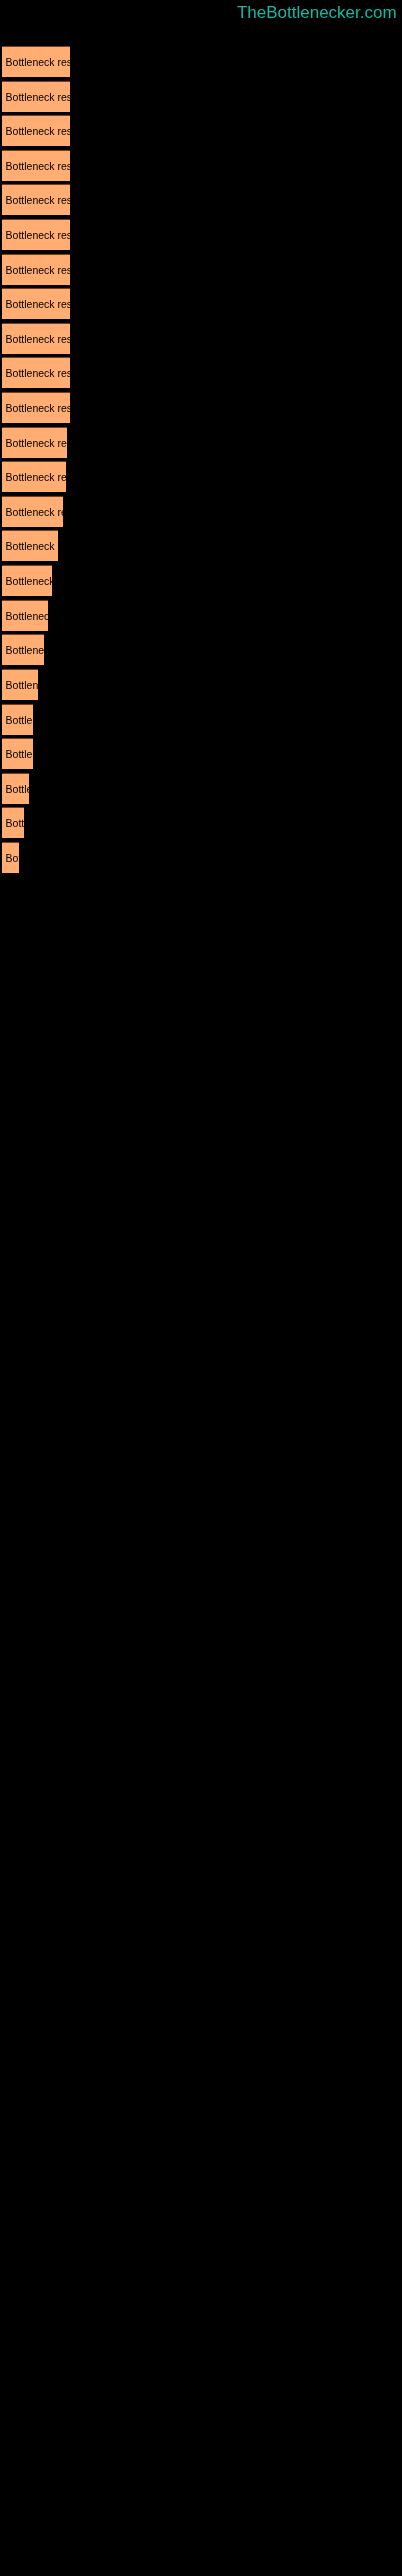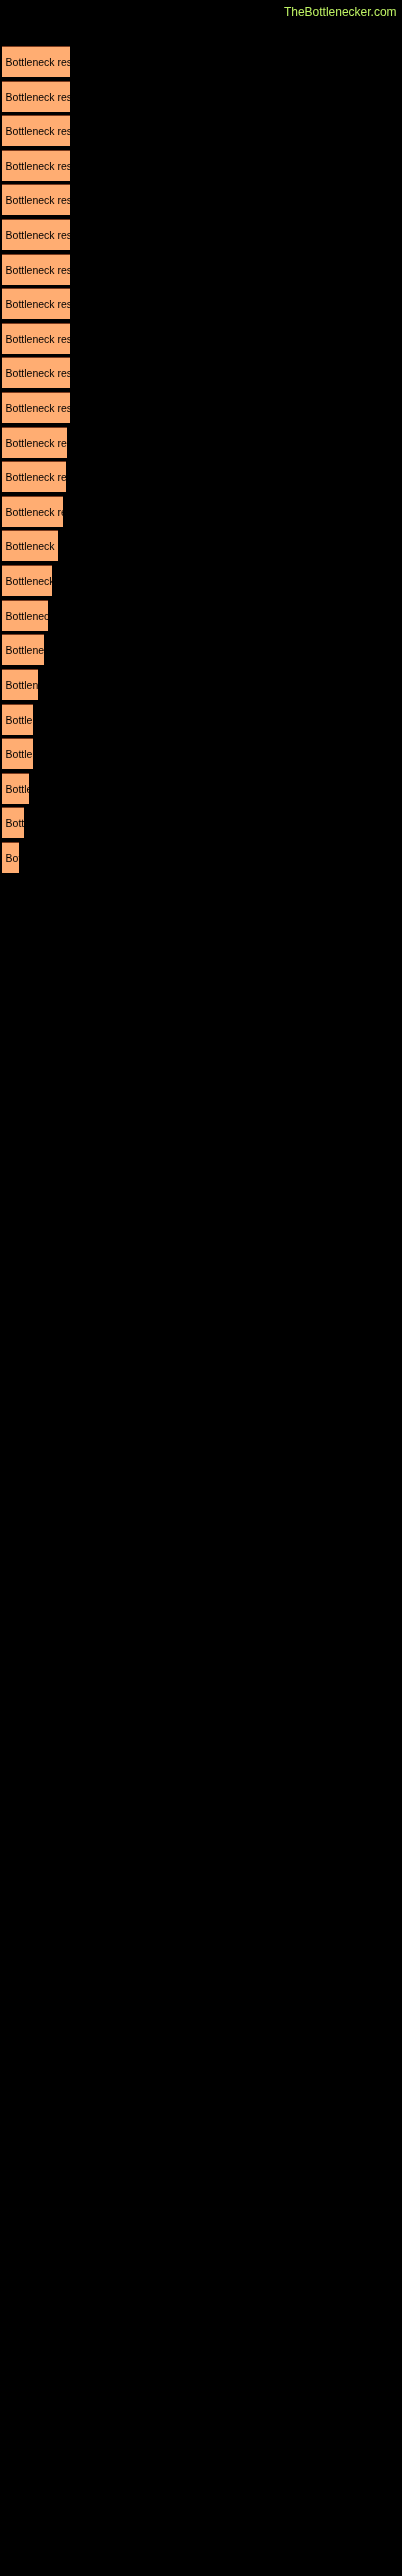--- a/index.html
+++ b/index.html
@@ -13,22 +13,22 @@
     position: relative;
     overflow: hidden;
     font-family: "Liberation Sans", sans-serif;
     -webkit-font-smoothing: antialiased;
   }
 
   #site-title {
     position: absolute;
     top: 1.6px;
     right: 6.4px;
-    color: #bef264;
-    font-size: 12px;
+    color: #14b8a6;
+    font-size: 17px;
     font-family: "Liberation Sans", sans-serif;
     letter-spacing: 0px;
     white-space: nowrap;
     line-height: 21px;
   }
 
   #chart-area {
     position: absolute;
     left: 0;
     top: 0;

